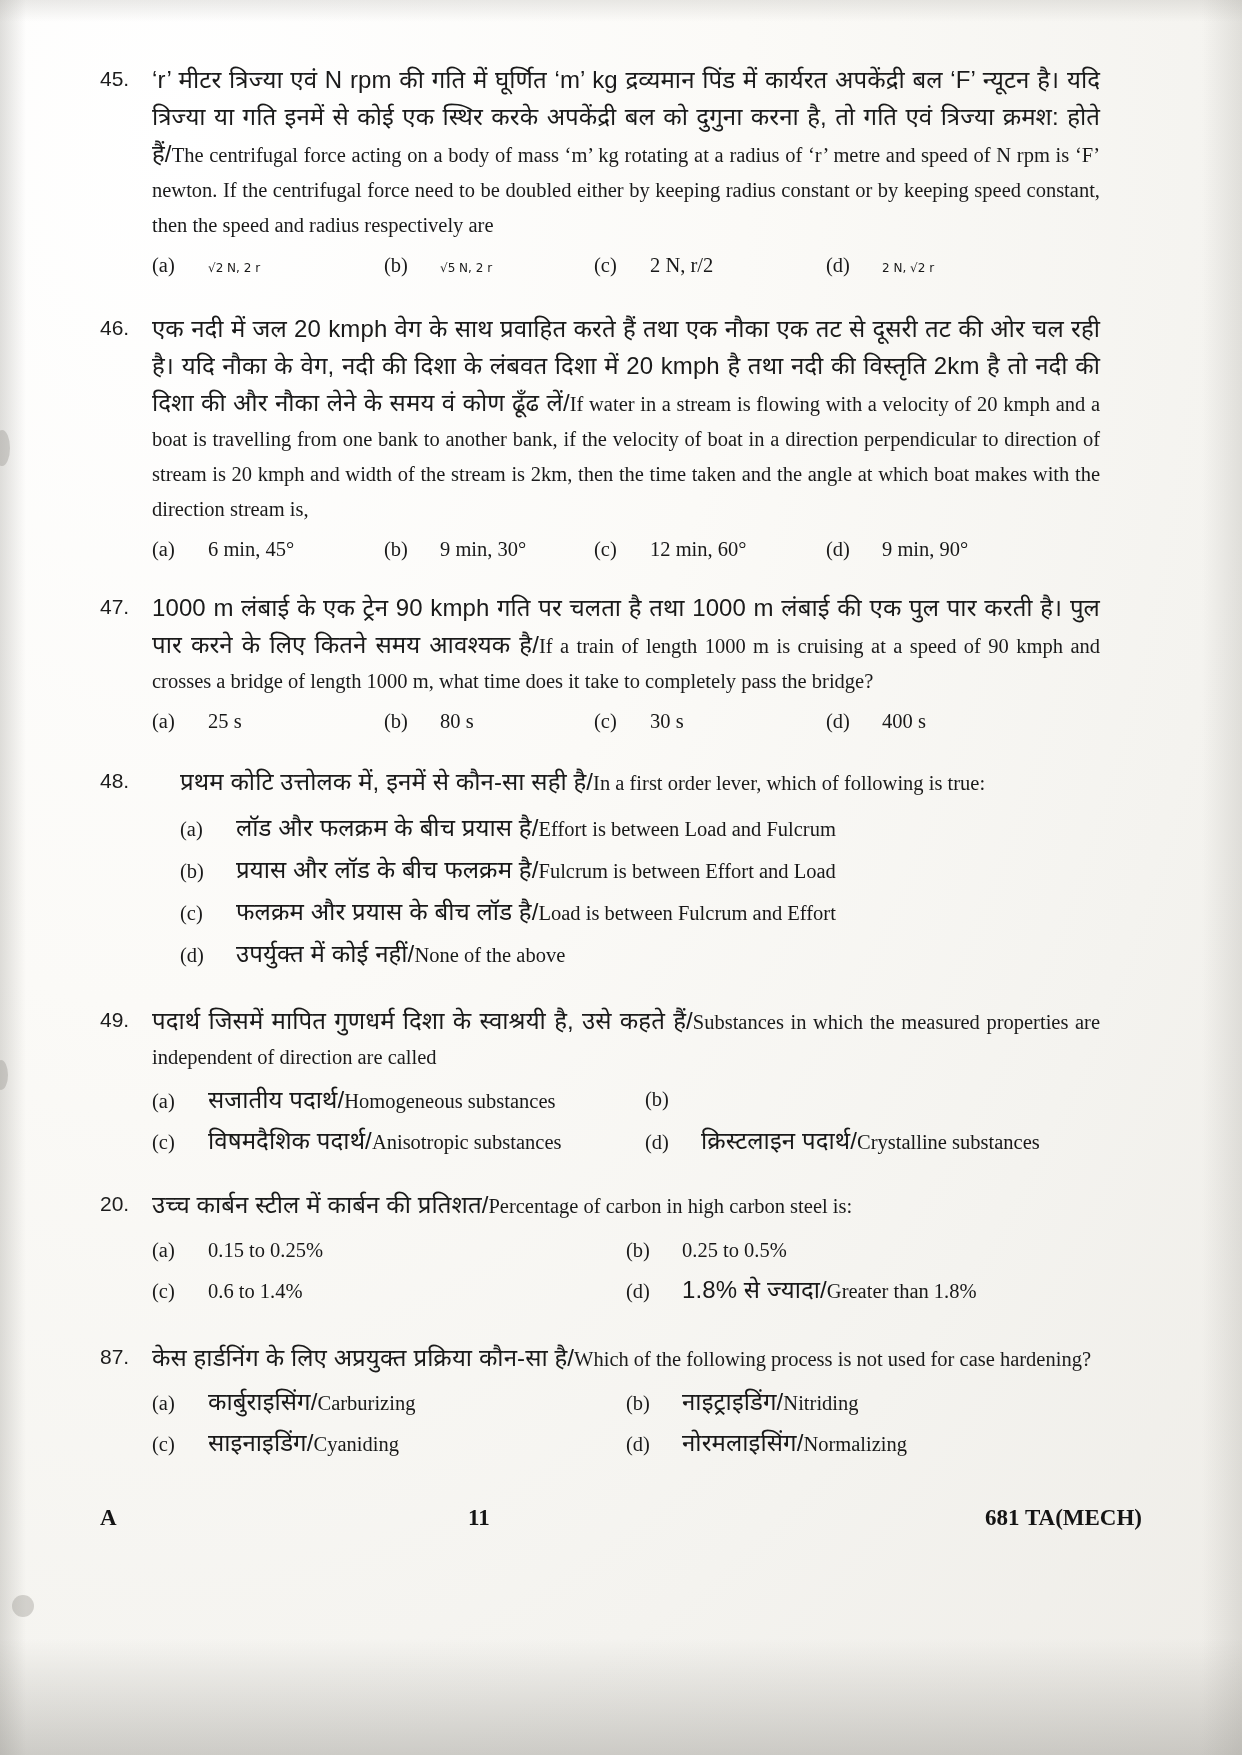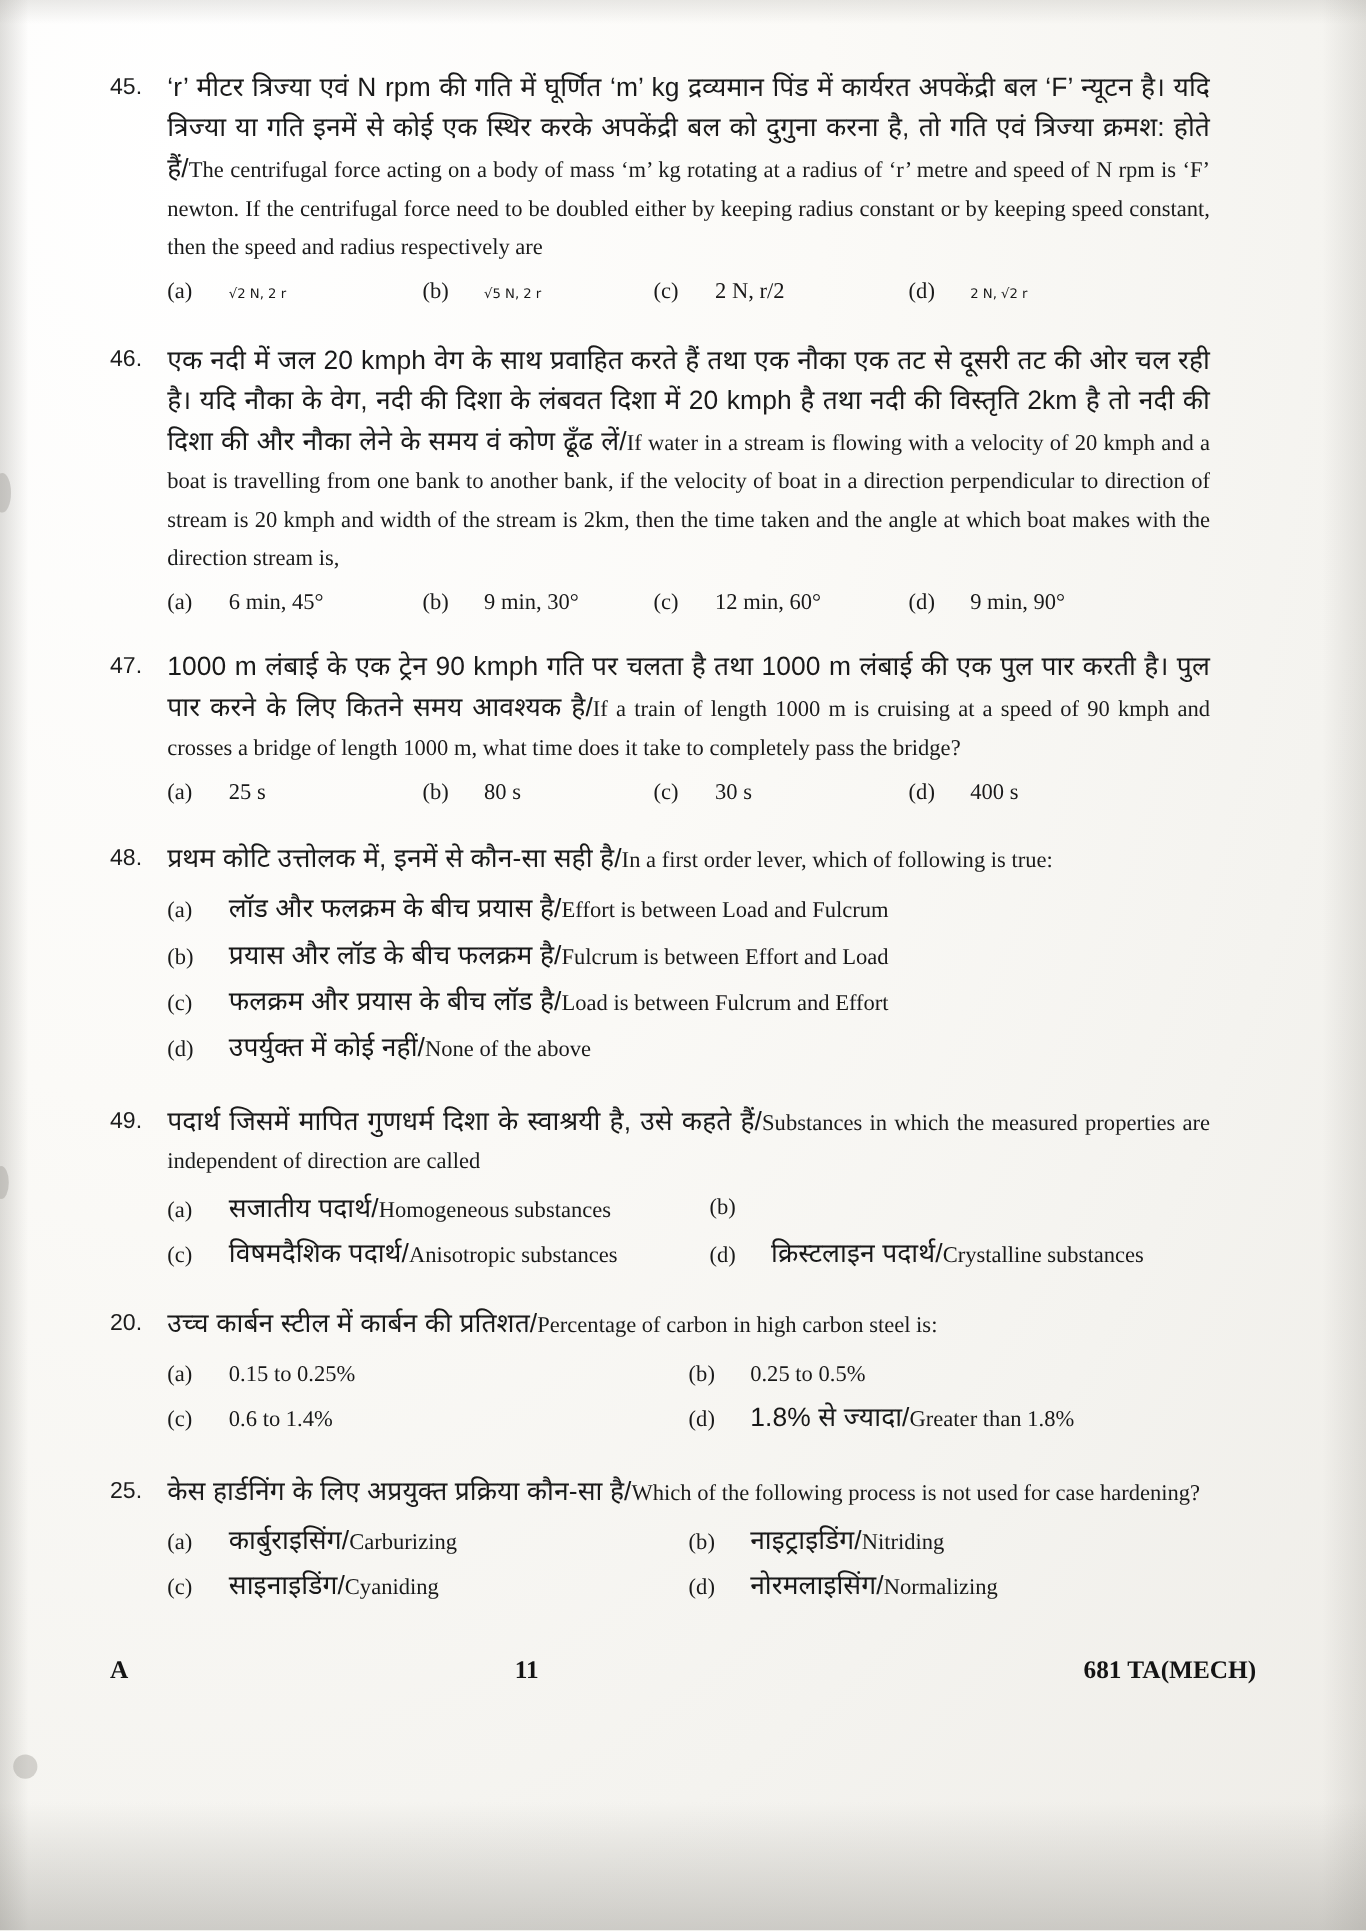--- a/index.html
+++ b/index.html
@@ -251,21 +251,21 @@
             <span class="opt-txt">30 s</span>
           </div>
           <div class="opt">
             <span class="opt-tag">(d)</span>
             <span class="opt-txt">400 s</span>
           </div>
         </div>
       </div>
     </div>
 
-    <div class="q" style="margin-bottom:26px;">
+    <div class="q" style="margin-bottom:26px;gap:28px;">
       <div class="q-num">48.</div>
       <div class="q-body">
         <div class="stem">
           <span class="dev">प्रथम कोटि उत्तोलक में, इनमें से कौन-सा सही है/</span><span class="eng">In a first order lever, which of following is true:</span>
         </div>
         <div class="opts-stack">
           <div class="opt">
             <span class="opt-tag">(a)</span>
             <span class="opt-txt"><span class="dev">लॉड और फलक्रम के बीच प्रयास है/</span><span class="eng">Effort is between Load and Fulcrum</span></span>
           </div>
@@ -332,21 +332,21 @@
           </div>
           <div class="opt">
             <span class="opt-tag">(d)</span>
             <span class="opt-txt"><span class="dev">1.8% से ज्यादा/</span><span class="eng">Greater than 1.8%</span></span>
           </div>
         </div>
       </div>
     </div>
 
     <div class="q" style="margin-bottom:0;">
-      <div class="q-num">25.</div>
+      <div class="q-num">87.</div>
       <div class="q-body">
         <div class="stem">
           <span class="dev">केस हार्डनिंग के लिए अप्रयुक्त प्रक्रिया कौन-सा है/</span><span class="eng">Which of the following process is not used for case hardening?</span>
         </div>
         <div class="opts-grid">
           <div class="opt">
             <span class="opt-tag">(a)</span>
             <span class="opt-txt"><span class="dev">कार्बुराइसिंग/</span><span class="eng">Carburizing</span></span>
           </div>
           <div class="opt">

